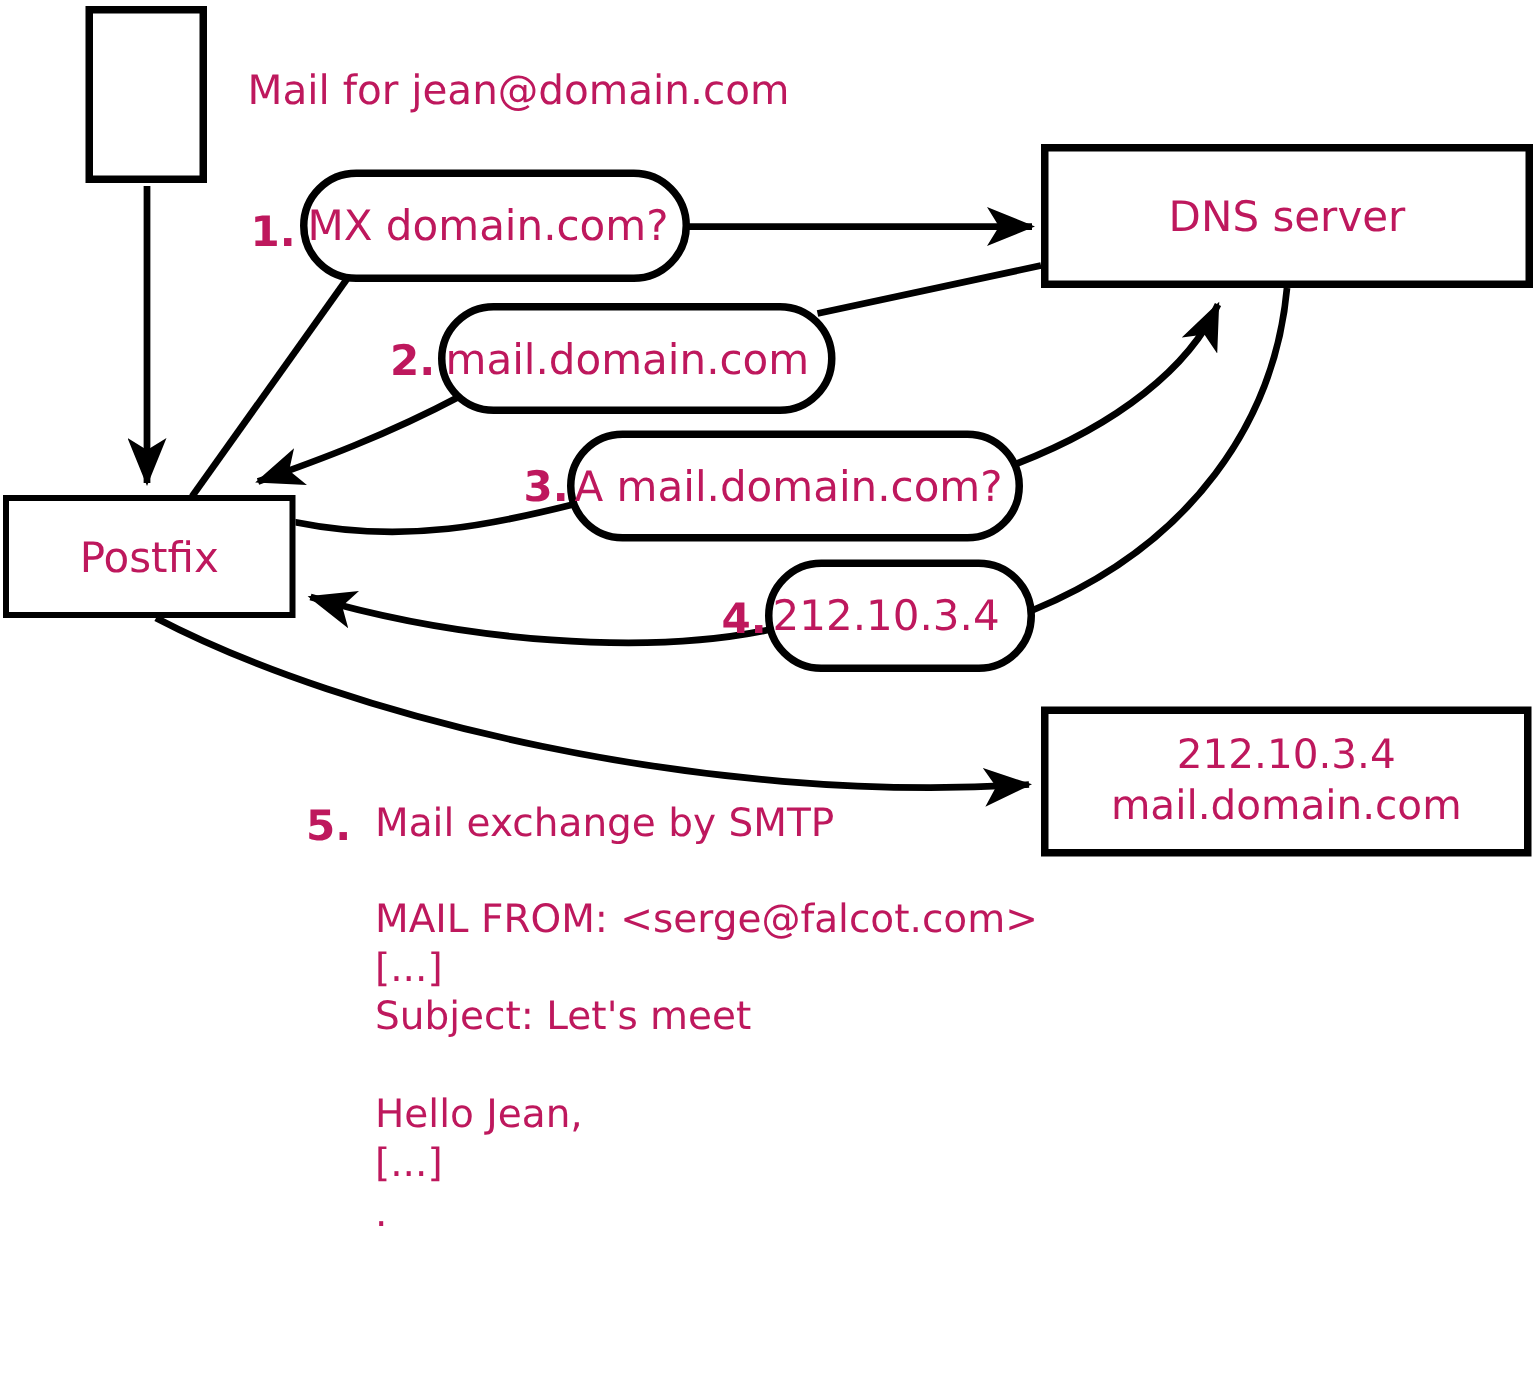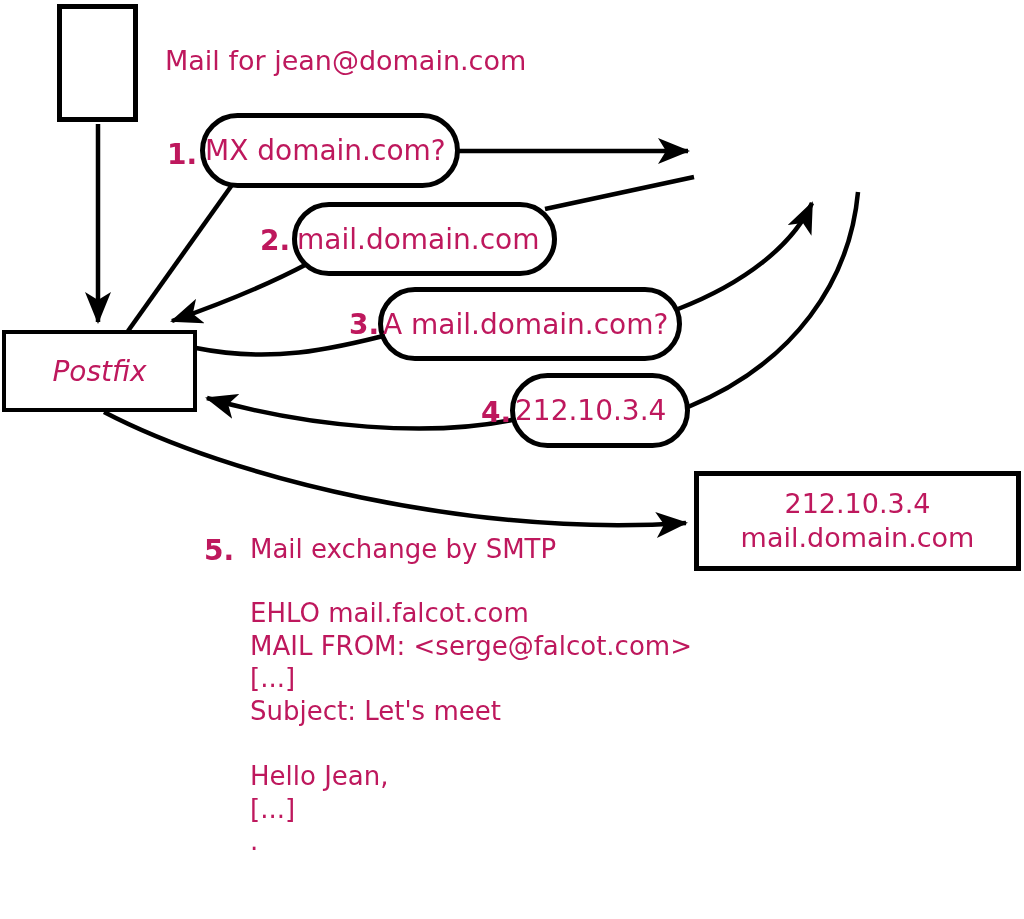--- a/index.html
+++ b/index.html
@@ -56,21 +56,21 @@
     white-space: nowrap;
   }
   #envelope-box {
     position: absolute;
     left: 57px; top: 4px;
     width: 81px; height: 118px;
     background: #ffffff;
     border: 5px solid #000000;
     box-sizing: border-box;
   }
-  #postfix-box   { left: 2px;   top: 330px; width: 195px; height: 82px; border-width: 4px; font-style: italic; }
+  #postfix-box   { left: 2px;   top: 330px; width: 195px; height: 82px; border-width: 4px; }
   #dns-box       { left: 694px; top: 96px;  width: 328px; height: 96px; }
   #mailserver-box{ left: 694px; top: 471px; width: 327px; height: 100px; flex-direction: column; }
   #mailserver-box .mline { font-size: 27px; line-height: 34px; }
 
   #pill-1 { left: 200px; top: 113px; width: 260px; height: 75px; }
   #pill-2 { left: 292px; top: 202px; width: 265px; height: 74px; }
   #pill-3 { left: 378px; top: 287px; width: 304px; height: 74px; }
   #pill-4 { left: 510px; top: 373px; width: 180px; height: 75px; }
 
   #num-1 { left: 167px; top: 138px; }
@@ -118,20 +118,23 @@
   </svg>
 
   <div id="envelope-box"></div>
 
   <div id="caption-top" class="free-text">Mail for jean@domain.com</div>
 
   <div id="postfix-box" class="node-box">
     <span class="node-label">Postfix</span>
   </div>
 
+  <div id="dns-box" class="node-box">
+    <span class="node-label">DNS server</span>
+  </div>
 
   <div id="mailserver-box" class="node-box">
     <div class="mline">212.10.3.4</div>
     <div class="mline">mail.domain.com</div>
   </div>
 
   <div id="num-1" class="step-num">1.</div>
   <div id="pill-1" class="pill">
     <span>MX domain.com?</span>
   </div>
@@ -148,21 +151,20 @@
 
   <div id="num-4" class="step-num">4.</div>
   <div id="pill-4" class="pill">
     <span>212.10.3.4</span>
   </div>
 
   <div id="num-5" class="step-num">5.</div>
   <div id="step5-label" class="free-text">Mail exchange by SMTP</div>
 
   <div id="smtp-block">
-    <div class="smtp-line">EHLO mail.falcot.com</div>
     <div class="smtp-line">MAIL FROM: &lt;serge@falcot.com&gt;</div>
     <div class="smtp-line">[...]</div>
     <div class="smtp-line">Subject: Let's meet</div>
     <div class="smtp-line"></div>
     <div class="smtp-line">Hello Jean,</div>
     <div class="smtp-line">[...]</div>
     <div class="smtp-line">.</div>
   </div>
 
 </div>

